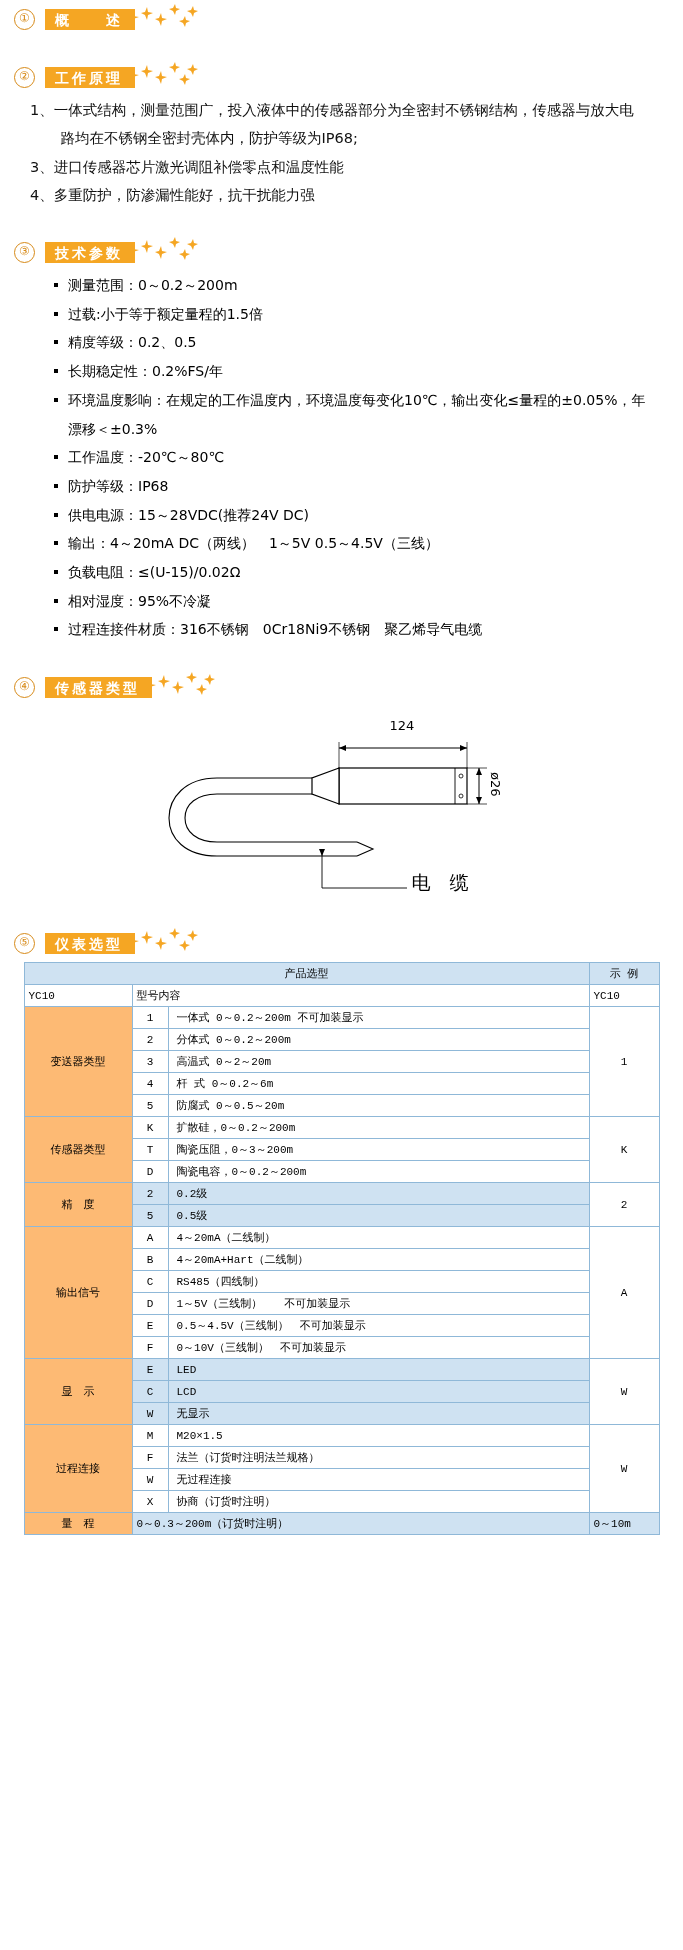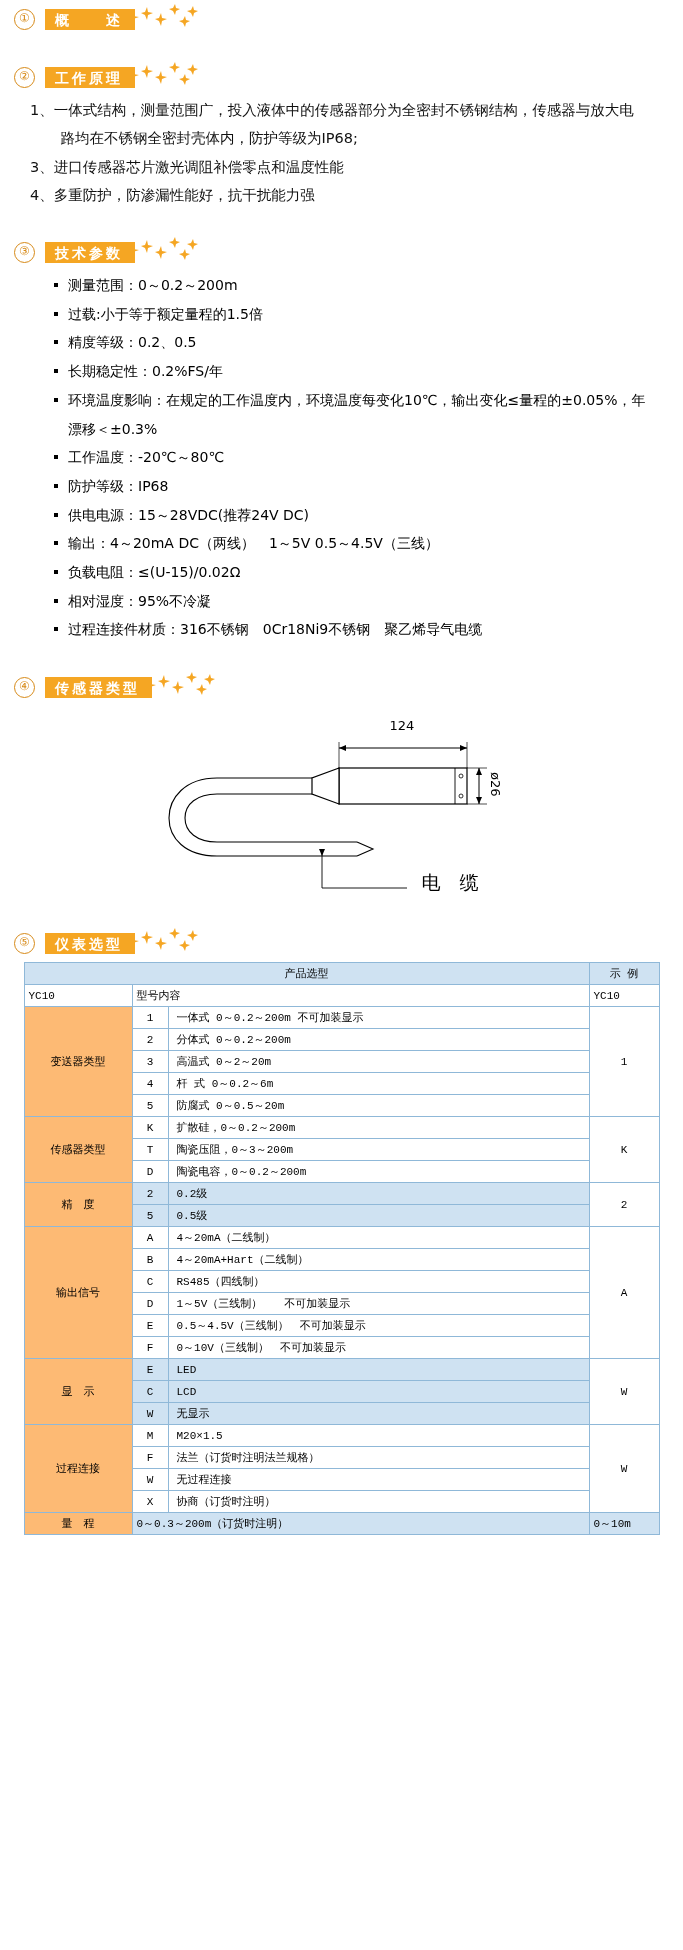--- a/index.html
+++ b/index.html
@@ -276,21 +276,21 @@
       <path d="M205 84 L110 84 C 90 84, 78 94, 78 108 C 78 122, 90 132, 110 132 L250 132" fill="none" stroke="#000" stroke-width="1.1"></path>
 
       <path d="M250 146 L266 139 L250 132" fill="none" stroke="#000" stroke-width="1.1"></path>
 
       <line x1="215" y1="139" x2="215" y2="178" stroke="#000" stroke-width="0.9"></line>
       <line x1="215" y1="178" x2="300" y2="178" stroke="#000" stroke-width="0.9"></line>
       <path d="M215 139 l-3 7 h6 z" fill="#000" transform="rotate(180 215 142.5)"></path>
     </svg>
     <div style="position:absolute; left:283px; top:8px; font-size:13px; font-family:'DejaVu Sans',sans-serif;">124</div>
     <div style="position:absolute; left:381px; top:62px; font-size:13px; font-family:'DejaVu Sans',sans-serif; writing-mode:vertical-rl;">ø26</div>
-    <div style="position:absolute; left:315px; top:160px; font-size:19px; font-family:'DejaVu Sans',sans-serif;">电　缆</div>
+    <div style="position:absolute; left:305px; top:160px; font-size:19px; font-family:'DejaVu Sans',sans-serif;">电　缆</div>
   </div>
 
   <div class="sec-head" style="margin-top:10px;">
     <div class="sec-num">⑤</div>
     <div class="sec-title-wrap">
       <div class="sec-title">仪表选型</div>
       <svg class="sparkles" viewBox="0 0 80 30">
         <g fill="#f5a623">
           <path d="M4 14 L7 8 L8 14 L14 15 L8 17 L7 23 L5 17 L0 15 Z"></path>
           <path d="M20 10 L22 5 L23 10 L28 11 L23 13 L22 18 L20 13 L16 11 Z"></path>

